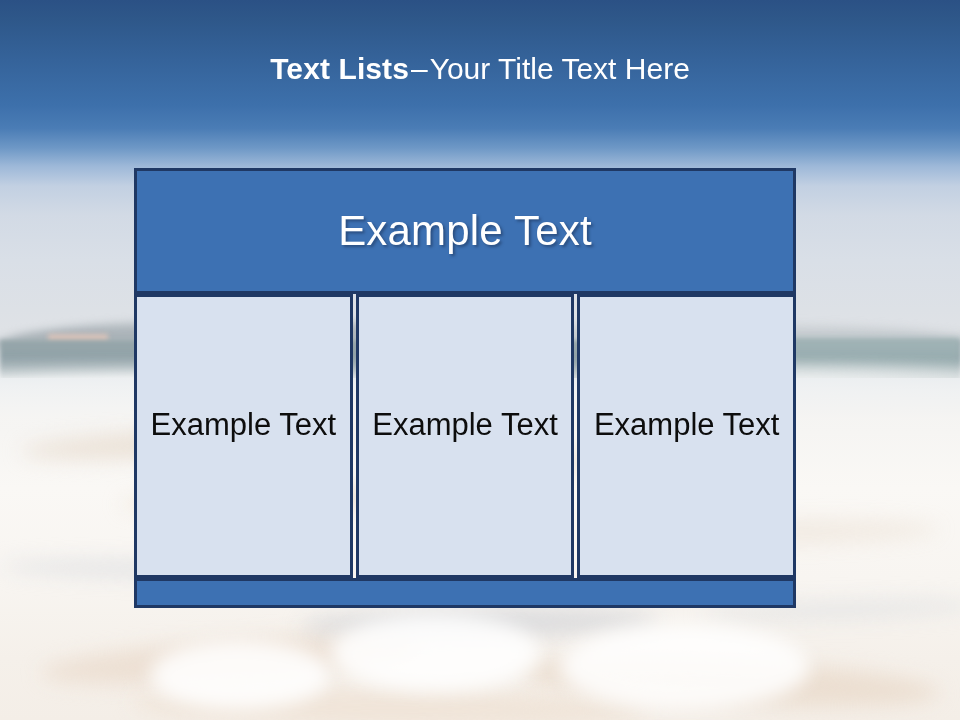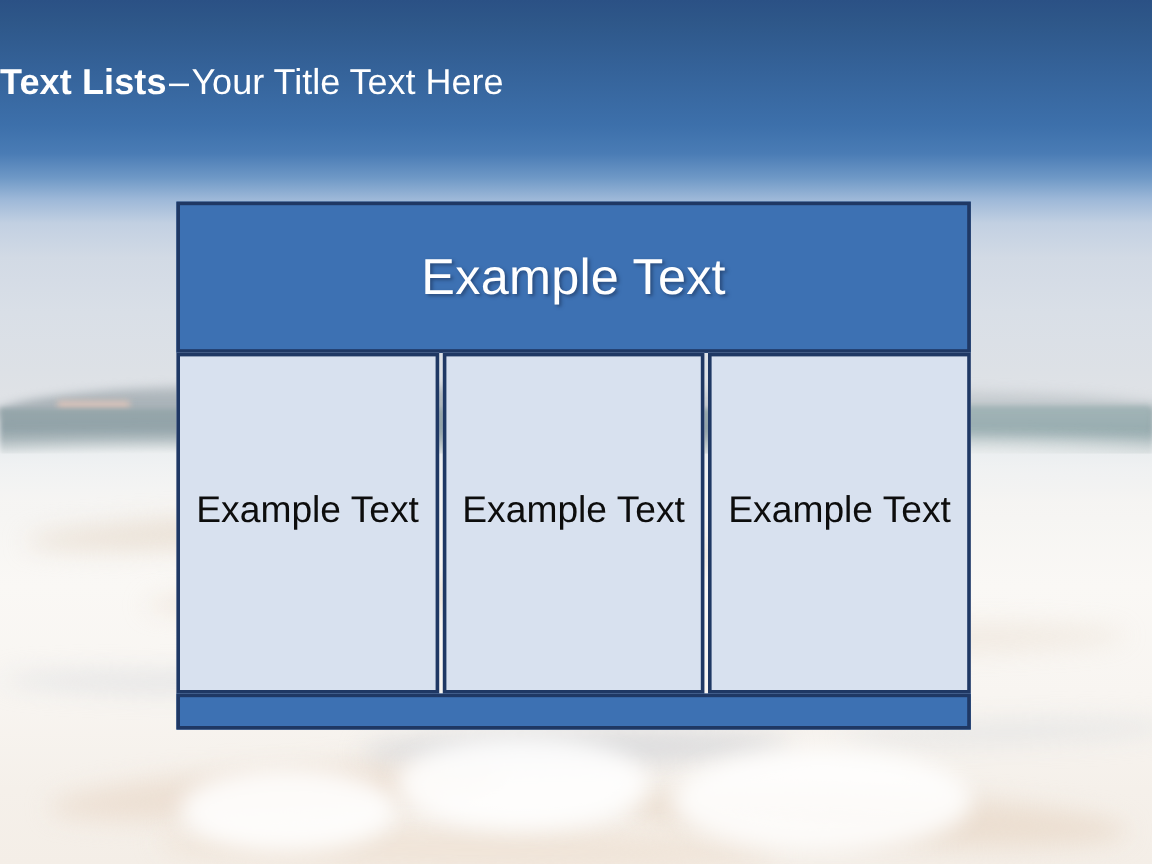--- a/index.html
+++ b/index.html
@@ -170,21 +170,21 @@
   .splash.p1 { left: 330px; top: 614px; width: 210px; height: 78px; }
   .splash.p2 { left: 560px; top: 624px; width: 250px; height: 86px; }
   .splash.p3 { left: 150px; top: 640px; width: 180px; height: 70px; }
 
   
   #title-bar {
     position: absolute;
     left: 0;
     top: 52px;
     width: 960px;
-    text-align: left;
+    text-align: center;
     white-space: nowrap;
   }
   #title-bar .title-strong {
     font-size: 30px;
     font-weight: bold;
     color: #ffffff;
     letter-spacing: 0.1px;
   }
   #title-bar .title-sep {
     font-size: 30px;
@@ -194,21 +194,21 @@
   }
   #title-bar .title-rest {
     font-size: 30px;
     font-weight: normal;
     color: #ffffff;
   }
 
   
   #diagram {
     position: absolute;
-    left: 147px;
+    left: 134px;
     top: 168px;
     width: 662px;
     height: 440px;
   }
 
   .tbl-header {
     position: absolute;
     left: 0;
     top: 0;
     width: 662px;

